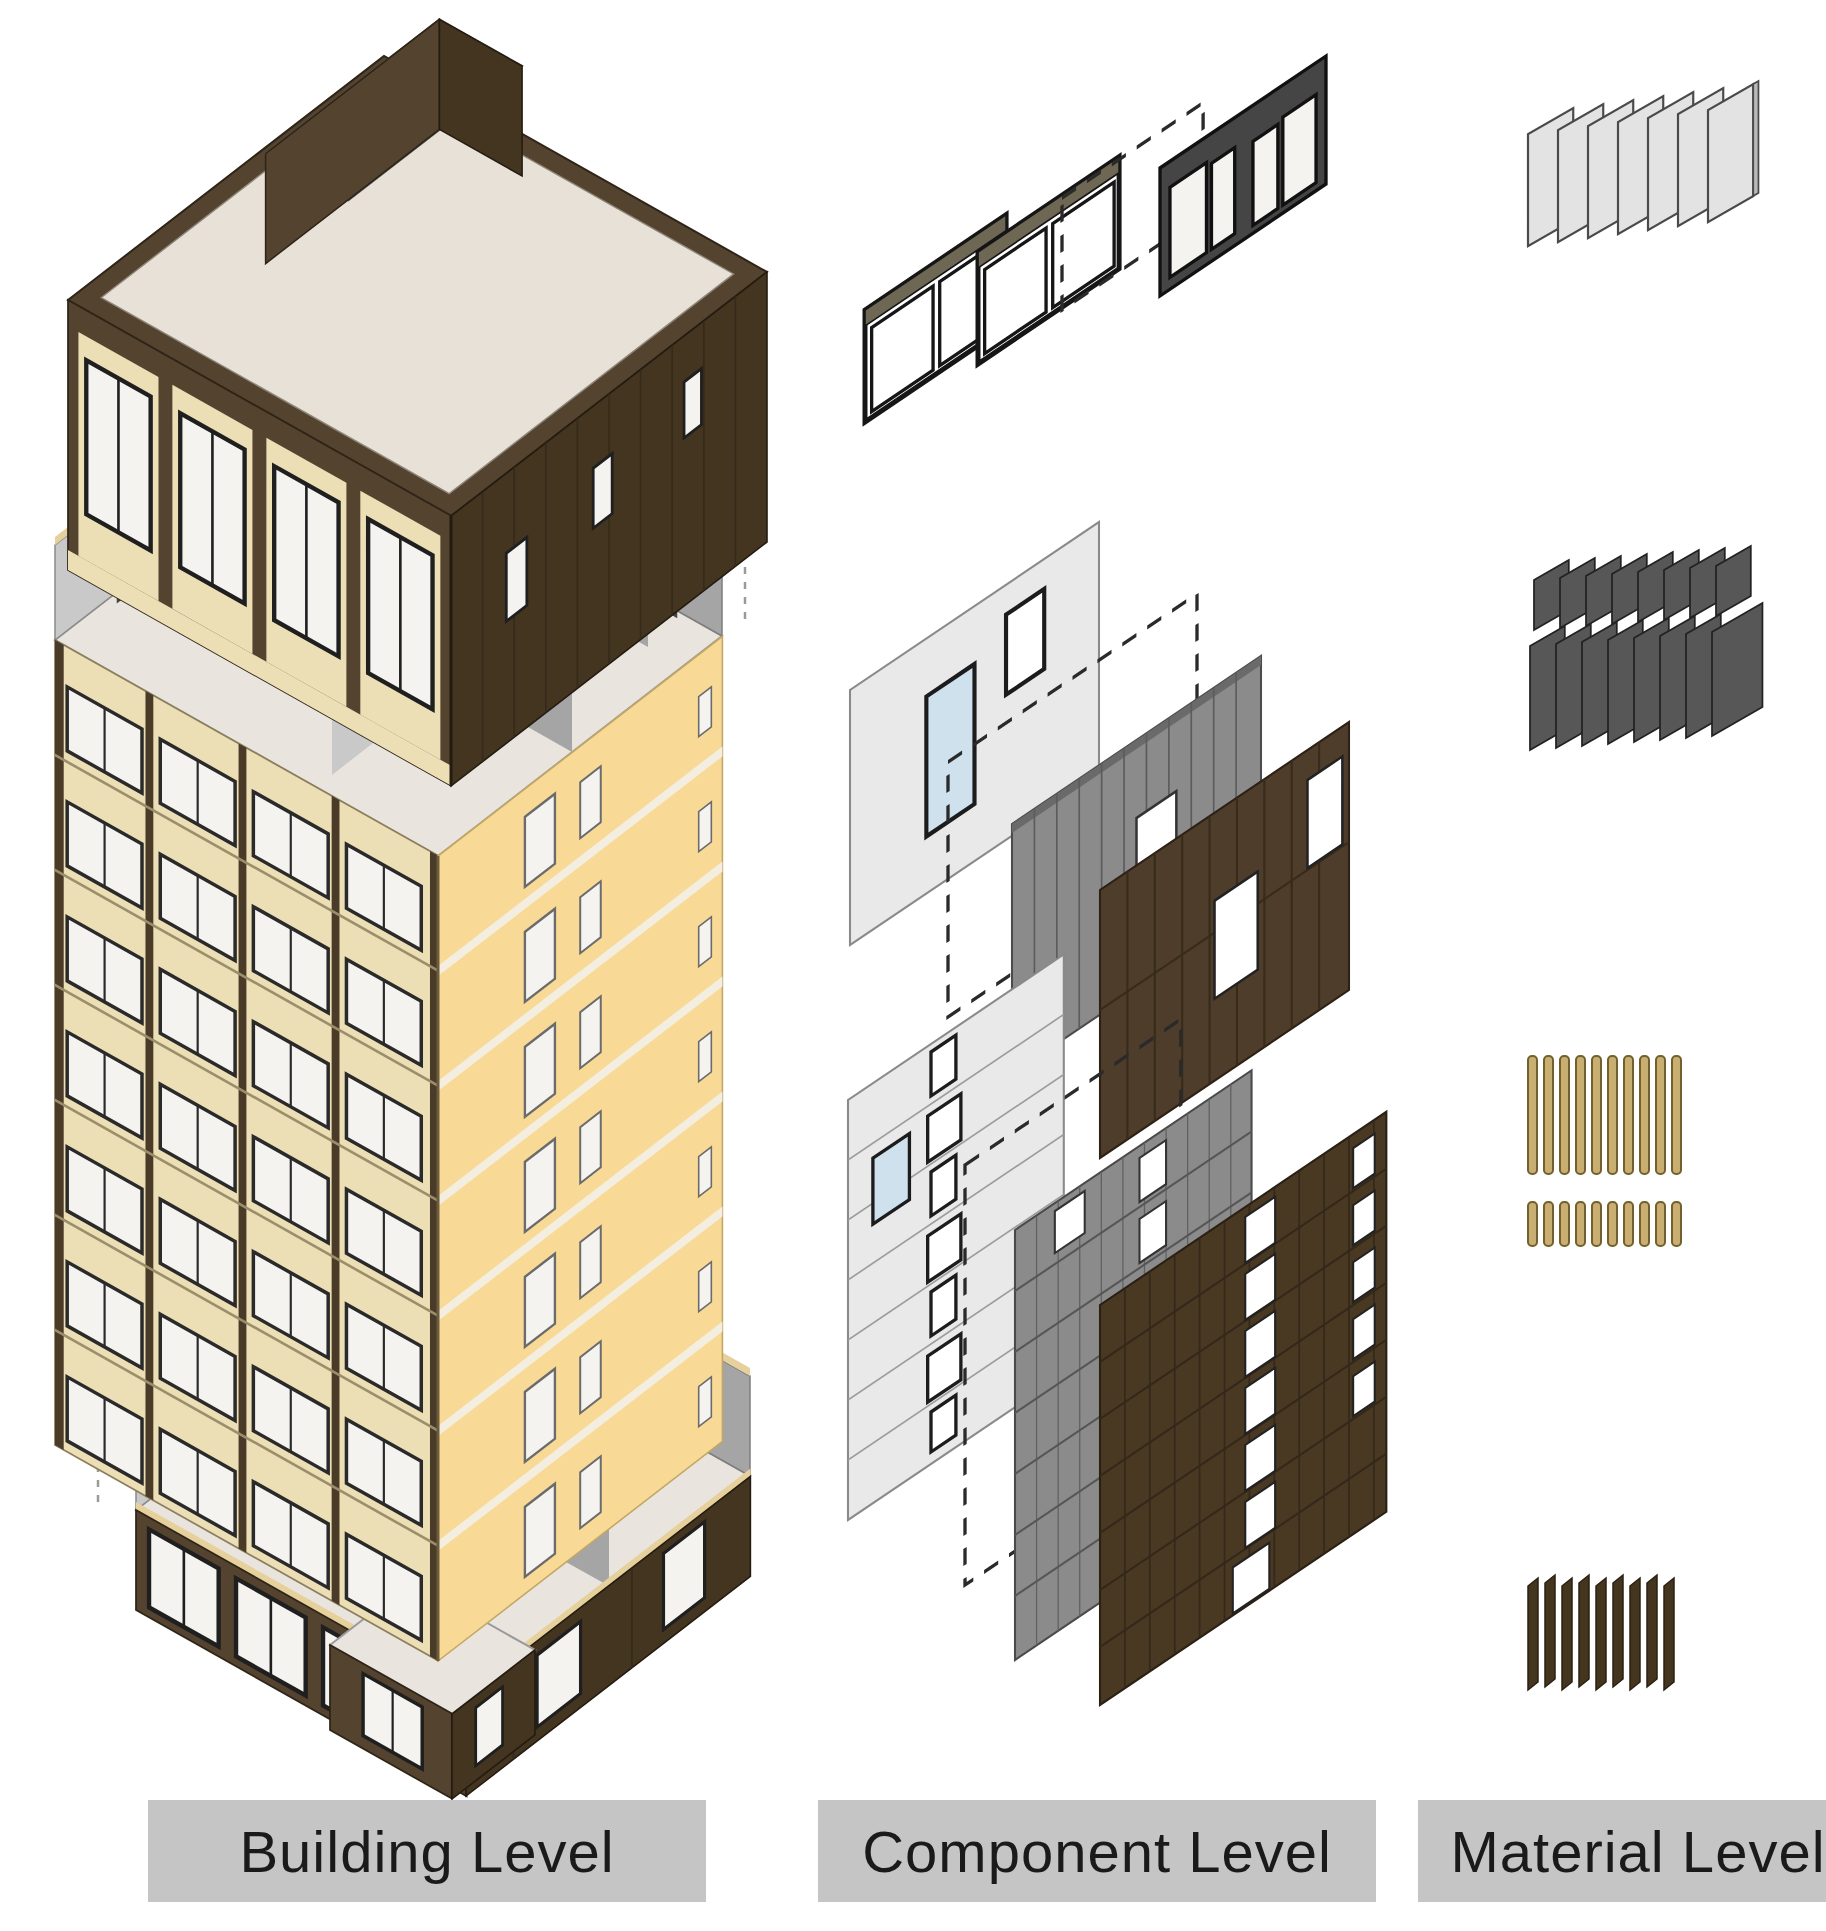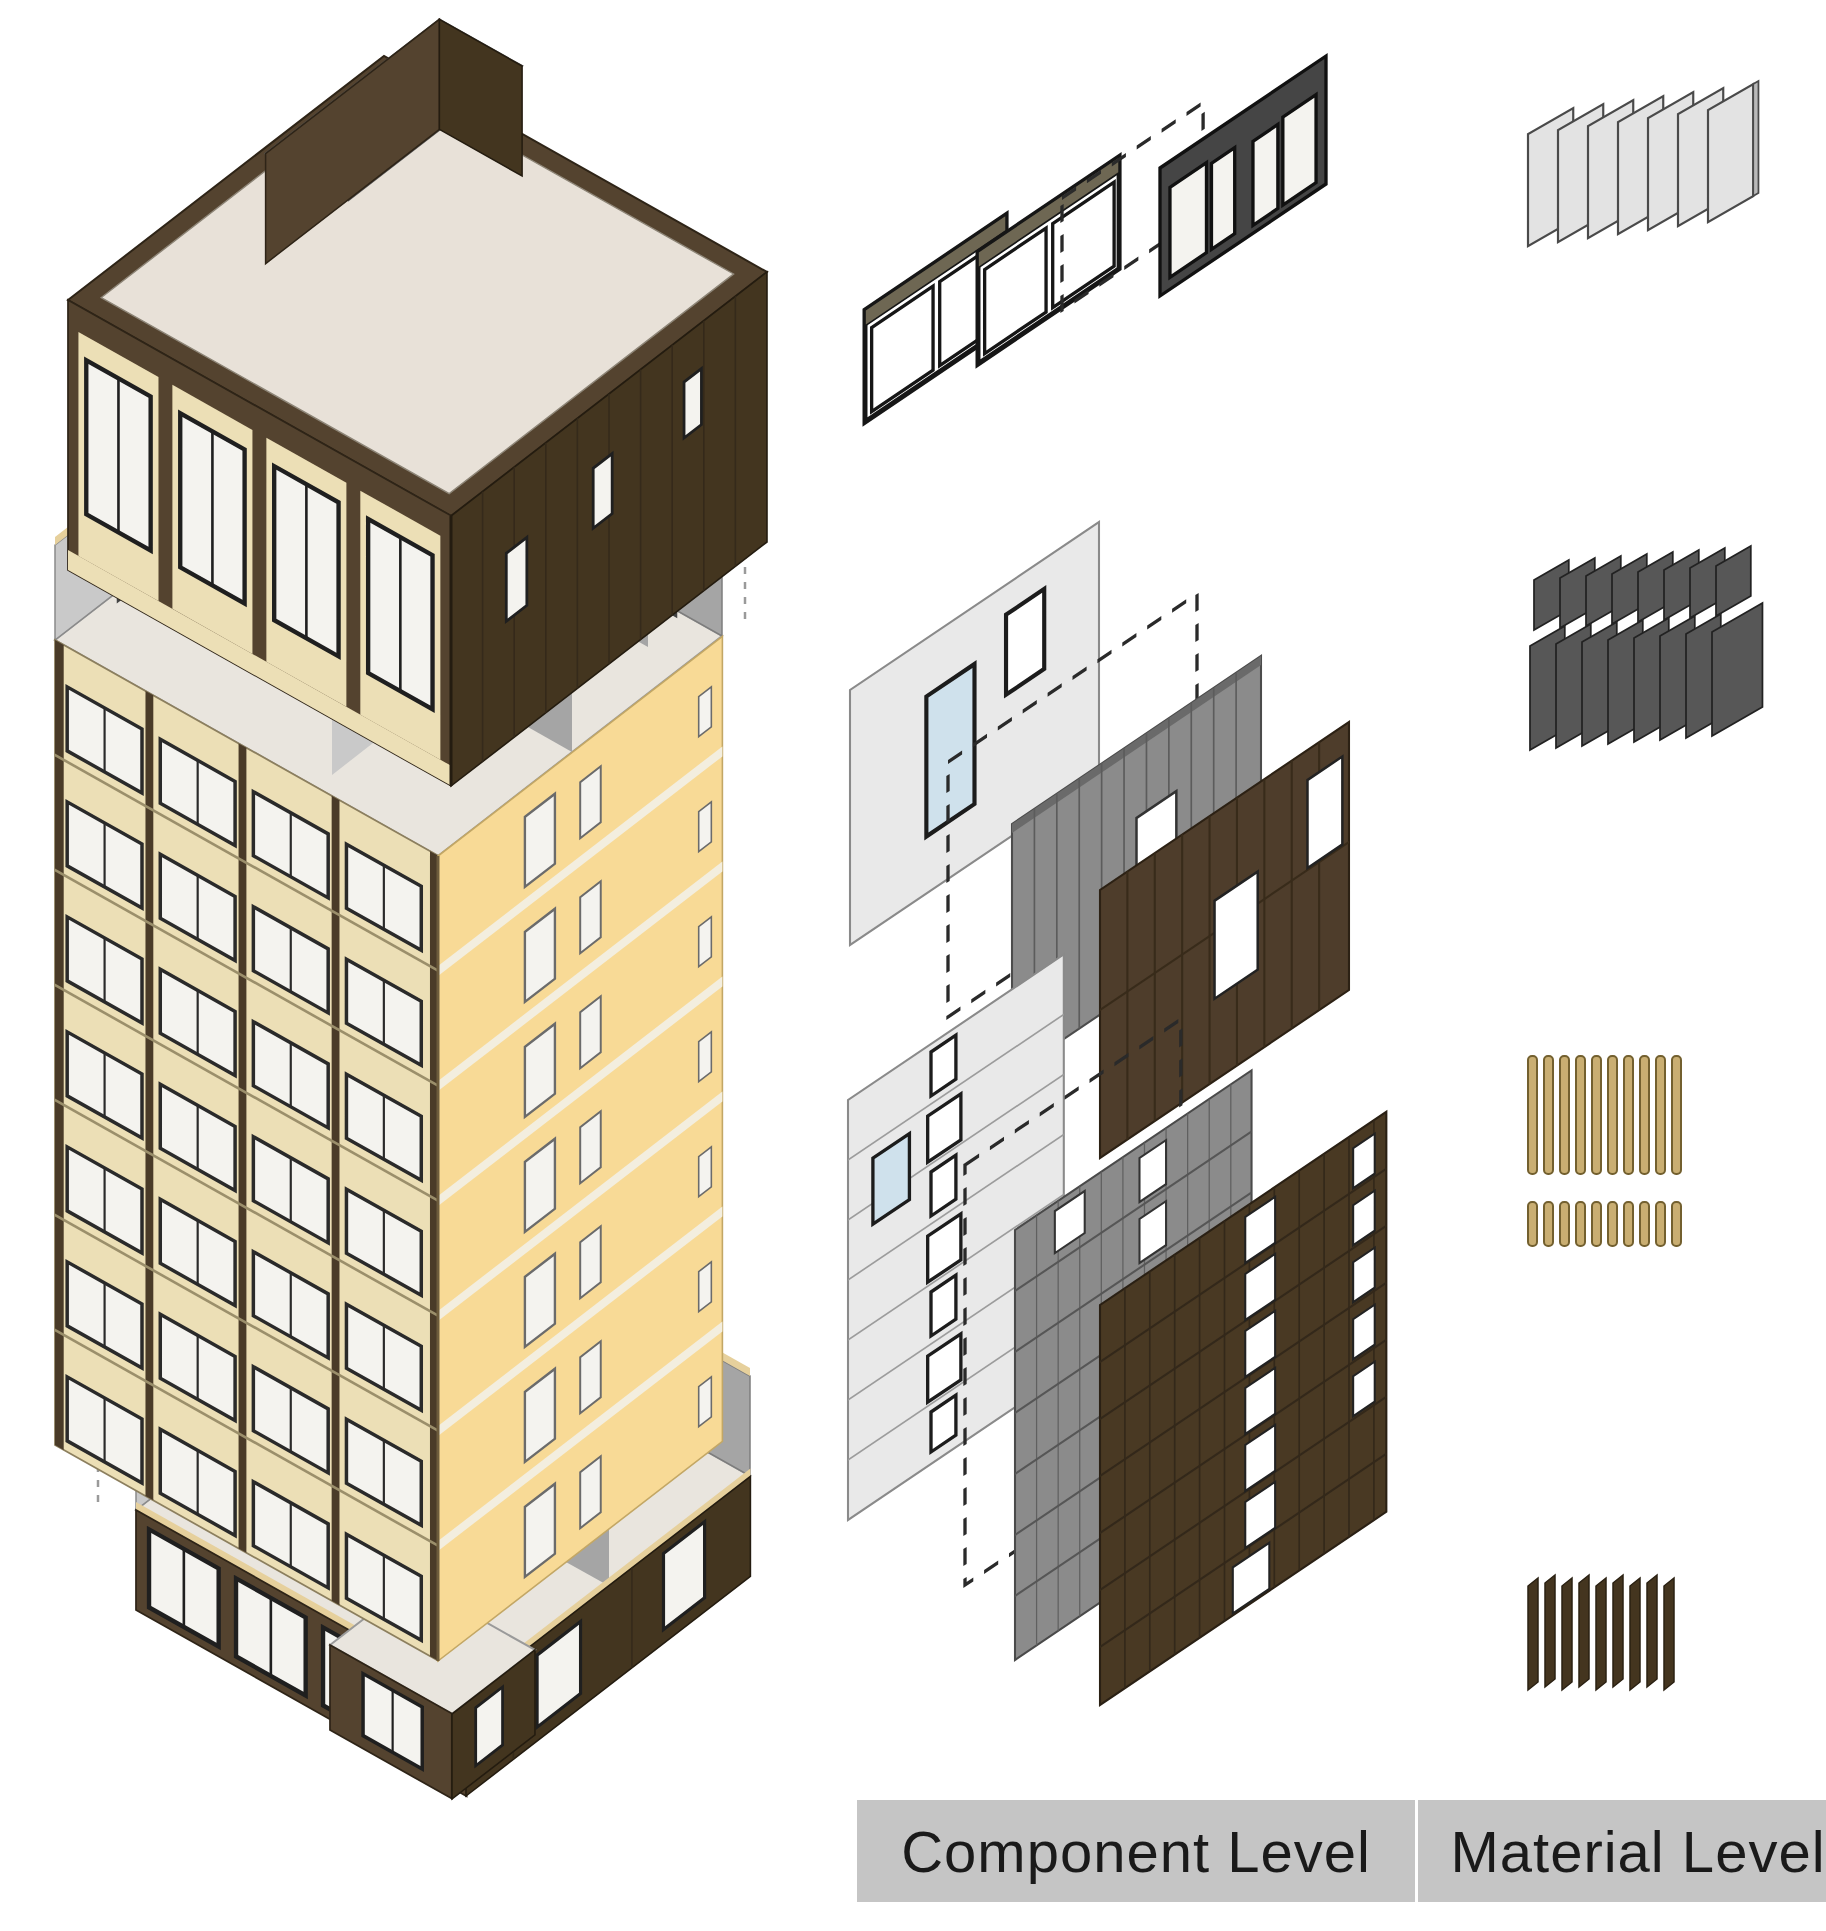--- a/index.html
+++ b/index.html
@@ -604,15 +604,16 @@
     <use href="#pk" x="1579" y="1575"></use>
           <use href="#pk" x="1596" y="1578"></use>
           <use href="#pk" x="1613" y="1575"></use>
     <use href="#pk" x="1630" y="1578"></use>
           <use href="#pk" x="1647" y="1575"></use>
           <use href="#pk" x="1664" y="1578"></use>
   </g>
 </g>
 </svg>
 
-<div class="lvl-label" style="left:818px;width:558px;margin-left:39px;">Component Level</div>
+<div class="lvl-label" style="left:148px;width:558px;">Building Level</div>
+<div class="lvl-label" style="left:818px;width:558px;">Component Level</div>
 <div class="lvl-label" style="left:1418px;width:408px;padding-left:16px;">Material Level</div>
 </div>
 
 </body></html>

